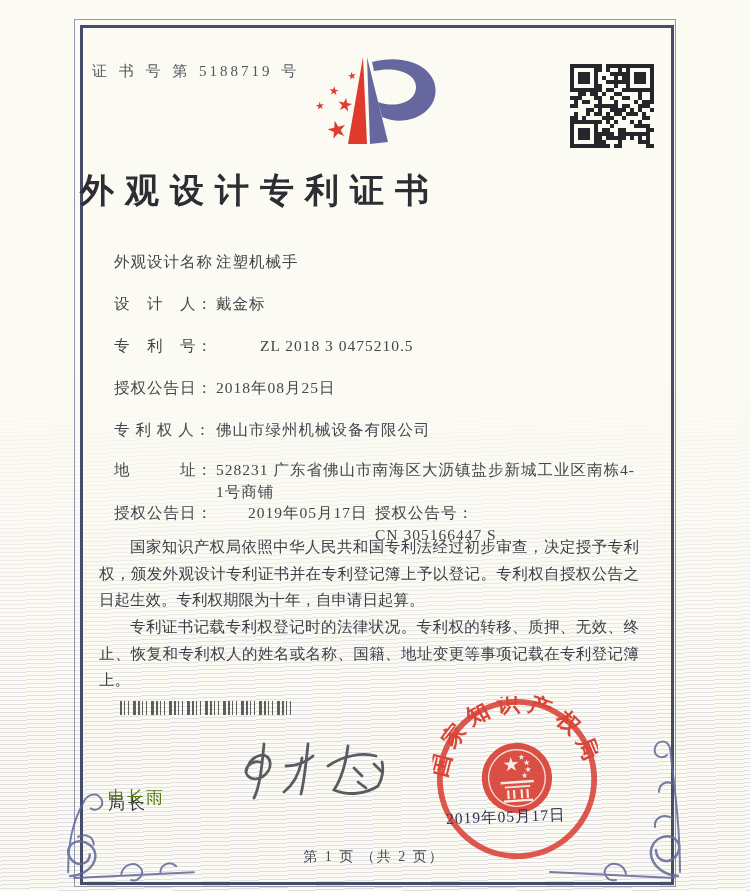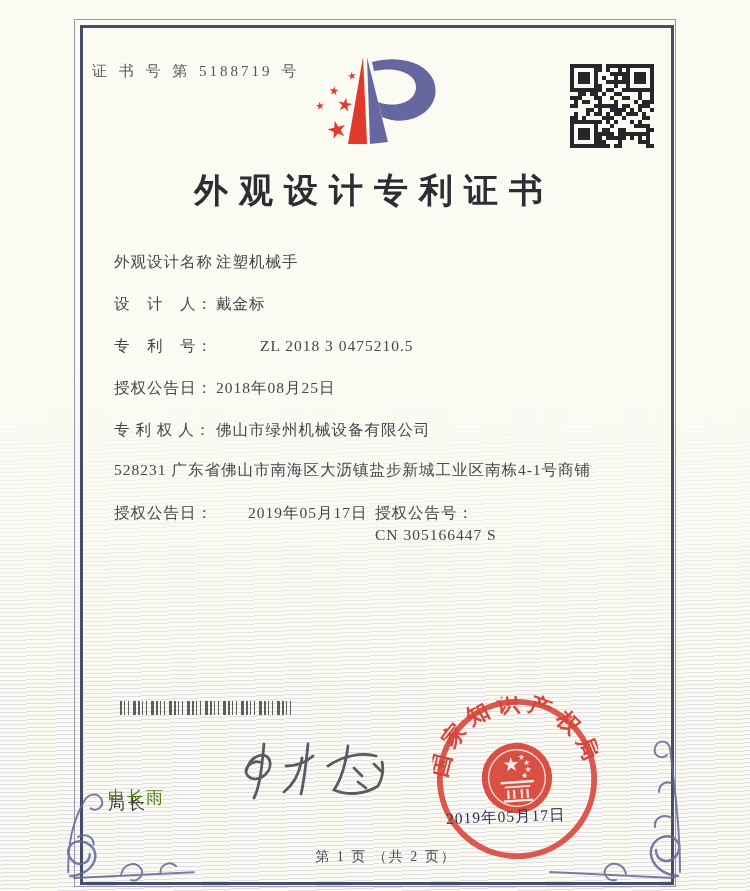--- a/index.html
+++ b/index.html
@@ -25,21 +25,21 @@
     border:1px solid #9297ad; z-index:1;}
   .frame-inner{position:absolute; left:80px; top:25px; width:588px; height:854px;
     border:3px solid #474d68; z-index:1;}
   .layer{position:absolute; inset:0; z-index:2;}
 
   .cert-no{position:absolute; left:92px; top:62px; font-size:15px; color:#56565e;
     letter-spacing:3px; word-spacing:2px;}
   .logo{position:absolute; left:300px; top:54px; width:158px; height:110px;}
   .qr{position:absolute; left:570px; top:64px; width:92px; height:92px;}
 
-  .title{position:absolute; left:80px; top:168px; width:588px; text-align:center;
+  .title{position:absolute; left:80px; top:168px; width:588px; text-align:left;
     font-size:34px; font-weight:bold; color:#2d2d33; letter-spacing:11px;}
 
   .frow{position:absolute; left:114px; display:flex; font-size:15.5px;
     color:#45454c; letter-spacing:1px; line-height:1.45;}
   .flabel{width:102px; flex:none; white-space:pre;}
   .fvalue{flex:1;}
   .row-name{top:251px; width:520px;}
   .row-designer{top:293px; width:520px;}
   .row-patno{top:335px; width:520px;gap:44px;}
   .row-appdate{top:377px; width:520px;}
@@ -61,21 +61,21 @@
   .director-label{position:absolute; left:108px; top:792px; font-size:17px; color:#36363c; letter-spacing:3px;}
   .director-name{position:absolute; left:108px; top:786px; font-size:17px; color:#4d7c0f; letter-spacing:2px;}
   .signature{position:absolute; left:216px; top:732px; width:200px; height:80px;}
 
   .seal{position:absolute; left:434px; top:696px; width:166px; height:166px;
     transform:rotate(-4deg); opacity:.92;}
   .seal-date{position:absolute; left:446px; top:806px; width:170px; font-size:15.5px;
     color:#2e3450; letter-spacing:1px; transform:rotate(-2deg); z-index:3;}
 
   .footer{position:absolute; left:80px; top:848px; width:588px; text-align:center;
-    font-size:14px; color:#4a4a52; letter-spacing:2px;padding-left:12px;}
+    font-size:14px; color:#4a4a52; letter-spacing:2px;}
 
   .orn-left{position:absolute; left:60px; top:774px; width:142px; height:108px;}
   .orn-right{position:absolute; left:546px; top:738px; width:140px; height:144px;
     transform:scaleX(-1);}
 </style>
 </head>
 <body>
 
 <div class="paper">
   <div class="frame-outer"></div>
@@ -366,31 +366,36 @@
     </div>
     <div class="frow row-appdate">
       <span class="flabel">授权公告日：</span>
       <span class="fvalue">2018年08月25日</span>
     </div>
     <div class="frow row-patentee">
       <span class="flabel">专 利 权 人：</span>
       <span class="fvalue">佛山市绿州机械设备有限公司</span>
     </div>
     <div class="frow row-address">
+      <span class="flabel">地　　　址：</span>
       <span class="fvalue">528231 广东省佛山市南海区大沥镇盐步新城工业区南栋4-1号商铺</span>
     </div>
     <div class="frow row-grantdate">
       <span class="flabel">授权公告日：</span>
       <span class="fvalue">2019年05月17日</span>
     </div>
     <div class="frow row-grantno">
       <span class="flabel">授权公告号：</span>
       <span class="fvalue">CN 305166447 S</span>
     </div>
 
+    <div class="paras">
+      <p>国家知识产权局依照中华人民共和国专利法经过初步审查，决定授予专利权，颁发外观设计专利证书并在专利登记簿上予以登记。专利权自授权公告之日起生效。专利权期限为十年，自申请日起算。</p>
+      <p>专利证书记载专利权登记时的法律状况。专利权的转移、质押、无效、终止、恢复和专利权人的姓名或名称、国籍、地址变更等事项记载在专利登记簿上。</p>
+    </div>
 
     <div class="barcode"></div>
 
     <div class="director-label">局长</div>
     <div class="director-name">申长雨</div>
 
     <div class="signature">
       <svg viewBox="0 0 200 80" width="200" height="80" xmlns="http://www.w3.org/2000/svg">
         <g fill="none" stroke="#45464e" stroke-width="2.8" stroke-linecap="round" opacity="0.88">
           <path d="M30,40 C34,22 52,18 54,30 C56,42 40,52 32,44 C26,38 34,28 44,30"></path>

